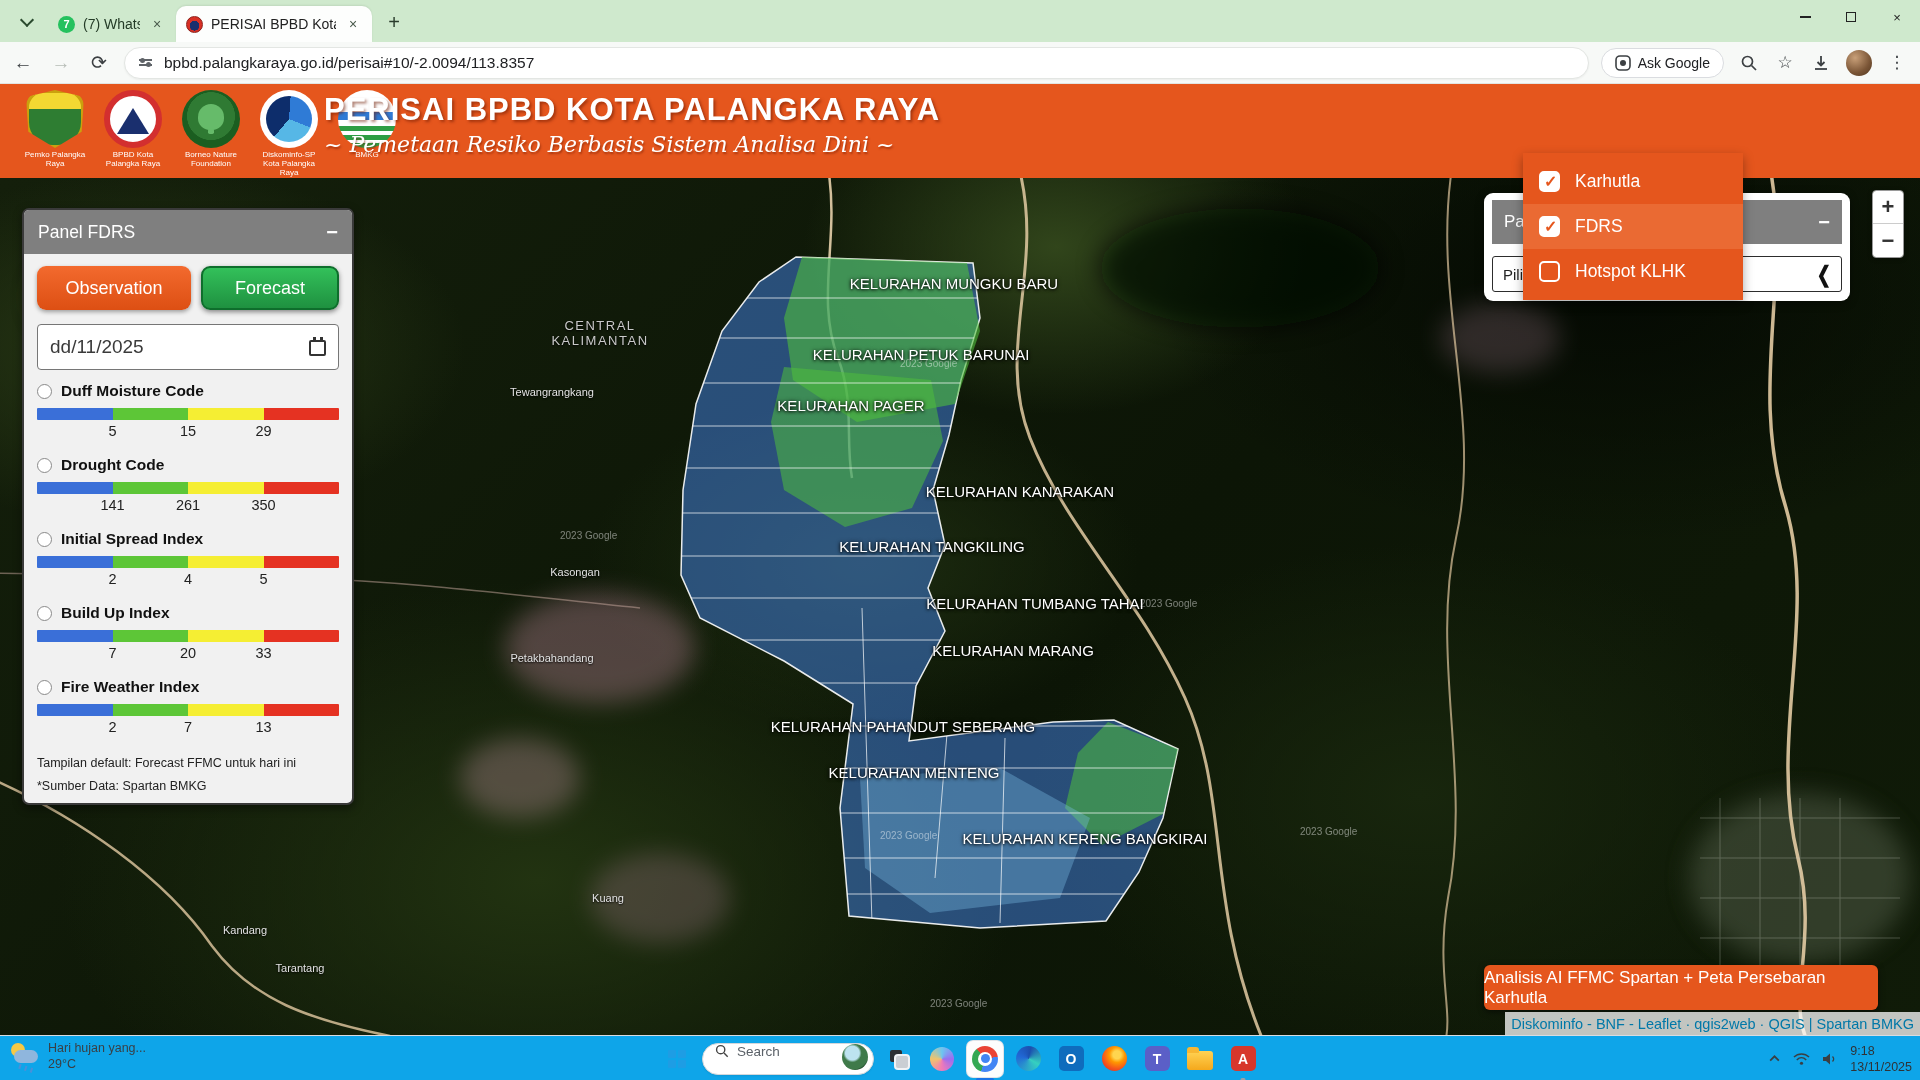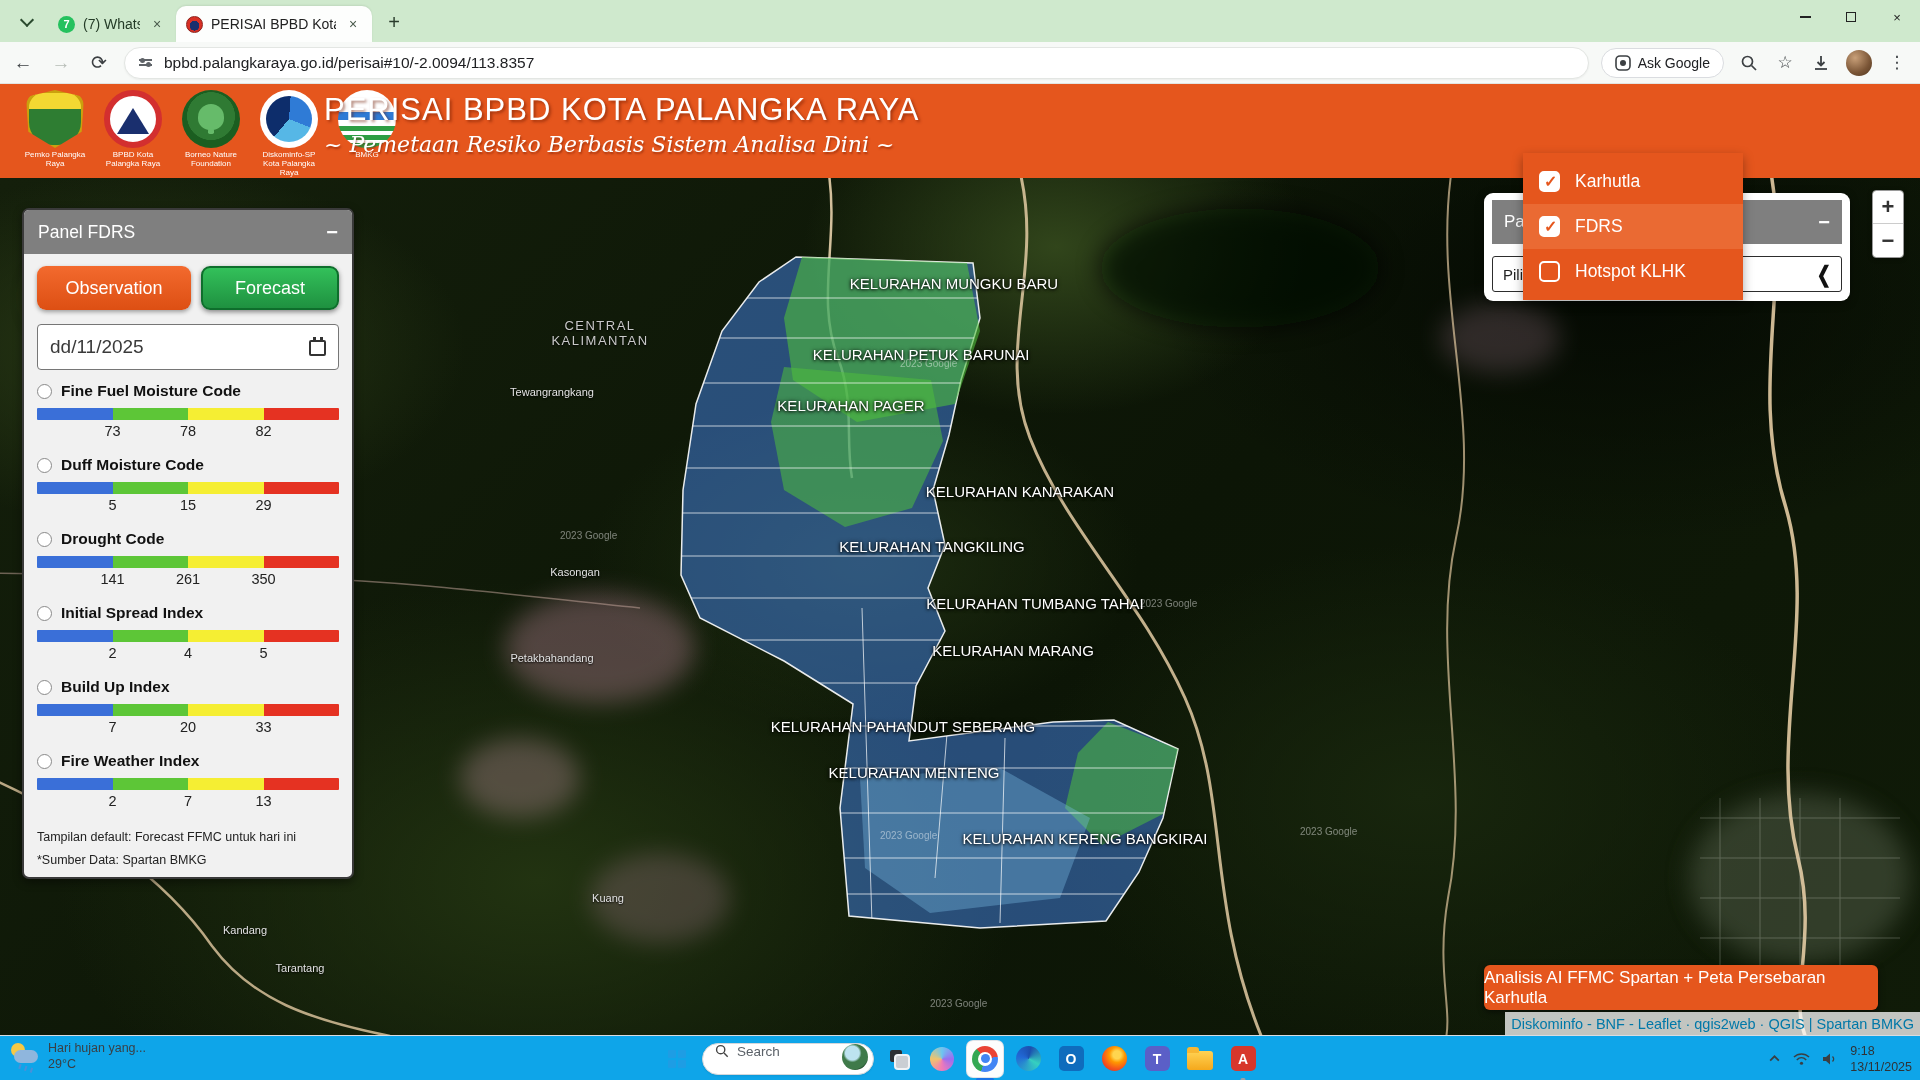--- a/index.html
+++ b/index.html
@@ -47,21 +47,21 @@
   .lg{width:58px;height:58px;border-radius:50%;flex:0 0 58px}
   .lg.shield{border-radius:30% 30% 45% 45%;background:linear-gradient(180deg,#f3d832 0 30%,#2e7d32 30% 100%);border:3px solid #caa10e;clip-path:polygon(50% 0,100% 12%,96% 72%,50% 100%,4% 72%,0 12%)}
   .lg.bpbd{background:#fff;border:6px solid #d32f2f;position:relative}
   .lg.bpbd::after{content:"";position:absolute;left:50%;top:54%;transform:translate(-50%,-50%);border-left:16px solid transparent;border-right:16px solid transparent;border-bottom:26px solid #1a2f6e}
   .lg.bnf{background:radial-gradient(circle at 50% 45%,#2f7a33 0 55%,#1b5e20 56% 100%);position:relative}
   .lg.bnf::after{content:"";position:absolute;left:50%;top:46%;transform:translate(-50%,-50%);width:26px;height:26px;border-radius:50% 50% 45% 45%;background:#66bb6a;box-shadow:0 14px 0 -10px #66bb6a}
   .lg.kominfo{background:#fff;position:relative;overflow:hidden}
   .lg.kominfo::after{content:"";position:absolute;inset:6px;border-radius:50%;background:conic-gradient(from 220deg,#0d2d6b 0 40%,#2f7bd6 40% 70%,#56b7e6 70% 100%)}
   .lg.bmkg{background:linear-gradient(180deg,#fff 0 38%,#2f7bd6 38% 52%,#fff 52% 62%,#2e9e44 62% 70%,#fff 70% 78%,#2e9e44 78% 86%,#fff 86% 92%,#2e9e44 92% 100%)}
   .headtitle{position:absolute;left:324px;top:8px;color:#fff}
-  .headtitle .t1{font-size:31px;font-weight:400;letter-spacing:1px;text-shadow:2px 2px 3px rgba(110,25,0,.55)}
+  .headtitle .t1{font-size:31px;font-weight:700;letter-spacing:1px;text-shadow:2px 2px 3px rgba(110,25,0,.55)}
   .headtitle .t2{margin-top:4px;font-family:"DejaVu Serif",serif;font-style:italic;font-weight:400;font-size:22px;text-align:left;text-shadow:1px 2px 2px rgba(110,25,0,.5)}
   .mainnav{position:absolute;right:16px;top:118px;display:flex;align-items:center;gap:30px;color:#fff;font-size:17.5px}
   .mainnav .nvitem{display:flex;align-items:center;gap:8px;white-space:nowrap}
   .wcb{width:17px;height:17px;background:#fff;border:1px solid #e8e8e8;border-radius:3px;position:relative;flex:0 0 17px}
   .wcb.checked{background:#1a73e8;border-color:#1a73e8}
   .wcb.checked::after{content:"✓";position:absolute;left:2.5px;top:-1px;color:#fff;font-size:13px;font-weight:bold}
   .caret{width:0;height:0;border-left:8px solid transparent;border-right:8px solid transparent;border-top:11px solid #fff;margin-right:2px}
 
   
   .map{position:absolute;left:0;top:178px;width:1920px;height:857px;overflow:hidden;background:
@@ -387,37 +387,20 @@
     <div class="fdrs-body">
       <div class="btnrow">
         <div class="btn-obs">Observation</div>
         <div class="btn-fc">Forecast</div>
       </div>
       <div class="daterow">
         <span>dd/11/2025</span>
         <span class="cal"></span>
       </div>
 
-      <div class="idx">
-        <div class="radiorow">
-          <span class="radio"></span>
-          <span class="idxlabel">Fine Fuel Moisture Code</span>
-        </div>
-        <div class="cbar">
-            <i class="c0"></i>
-            <i class="c1"></i>
-            <i class="c2"></i>
-            <i class="c3"></i>
-          </div>
-        <div class="cvals">
-          <span style="left:25%">73</span>
-          <span style="left:50%">78</span>
-          <span style="left:75%">82</span>
-        </div>
-      </div>
 
       <div class="idx">
         <div class="radiorow">
           <span class="radio"></span>
           <span class="idxlabel">Duff Moisture Code</span>
         </div>
         <div class="cbar">
             <i class="c0"></i>
             <i class="c1"></i>
             <i class="c2"></i>

